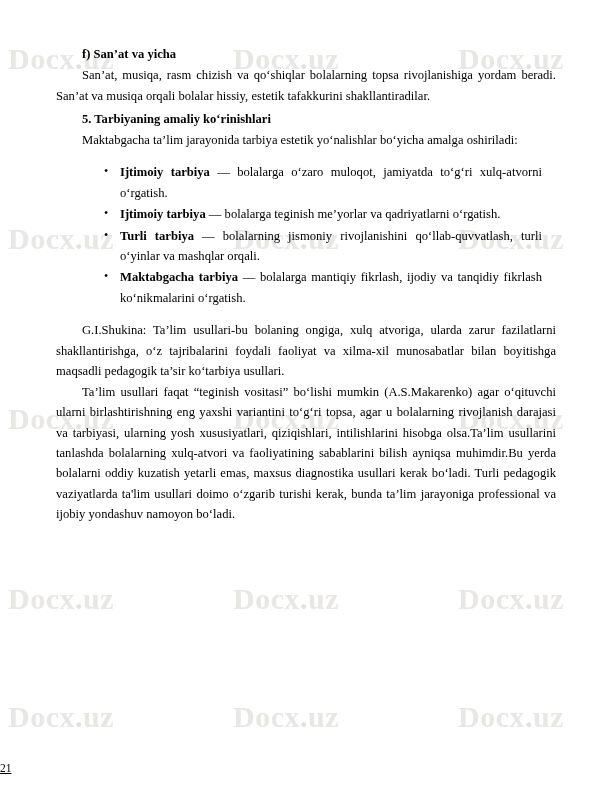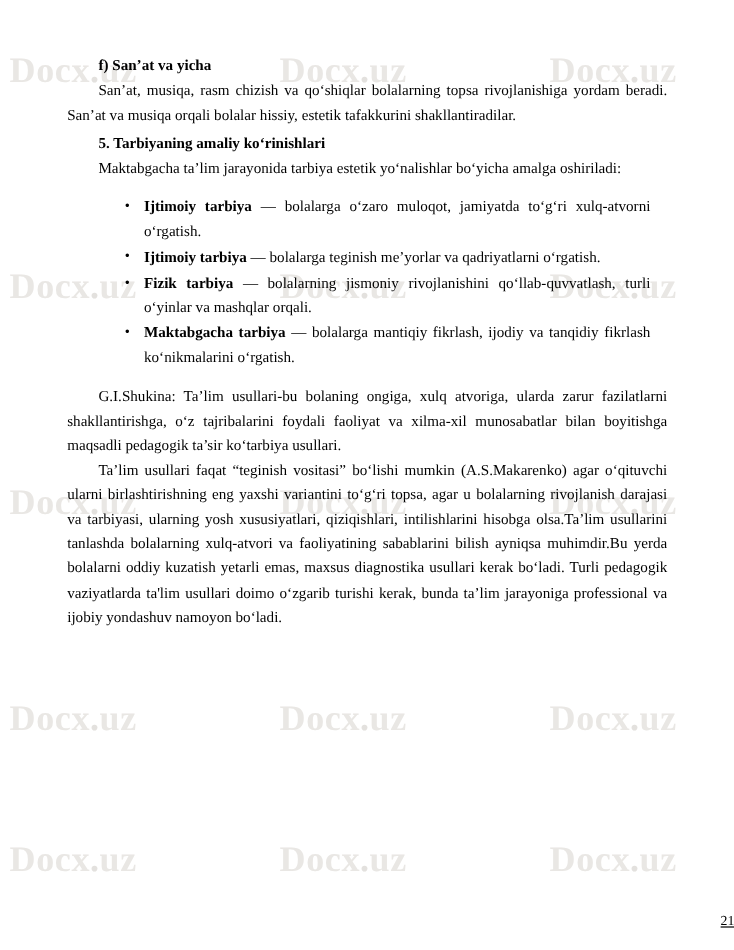--- a/index.html
+++ b/index.html
@@ -77,21 +77,21 @@
   }
   .b { font-weight: bold; }
   .gap-sm { height: 2px; }
 
   
   .page-number {
     position: absolute;
     bottom: 18px;
     left: 0;
     width: 100%;
-    text-align: right;
+    text-align: left;
     font-size: 11.5px;
     z-index: 1;
     text-decoration: underline;
   }
 </style>
 </head>
 <body>
 
 <div class="watermark-layer">
   <div class="wm" style="left:8px;  top:42px;">Docx<span class="dot">.</span>uz</div>
@@ -128,21 +128,21 @@
   <p class="indent">Maktabgacha ta’lim jarayonida tarbiya estetik yo‘nalishlar bo‘yicha amalga oshiriladi:</p>
 
   <ul class="bullets">
     <li>
       <span class="b">Ijtimoiy tarbiya</span><span> — bolalarga o‘zaro muloqot, jamiyatda to‘g‘ri xulq-atvorni o‘rgatish.</span>
     </li>
     <li>
       <span class="b">Ijtimoiy tarbiya</span><span> — bolalarga teginish me’yorlar va qadriyatlarni o‘rgatish.</span>
     </li>
     <li>
-      <span class="b">Fizik tarbiya</span><span> — bolalarning jismoniy rivojlanishini qo‘llab-quvvatlash, turli o‘yinlar va mashqlar orqali.</span>
+      <span class="b">Turli tarbiya</span><span> — bolalarning jismoniy rivojlanishini qo‘llab-quvvatlash, turli o‘yinlar va mashqlar orqali.</span>
     </li>
     <li>
       <span class="b">Maktabgacha tarbiya</span><span> — bolalarga mantiqiy fikrlash, ijodiy va tanqidiy fikrlash ko‘nikmalarini o‘rgatish.</span>
     </li>
   </ul>
 
   <p class="indent">G.I.Shukina: Ta’lim usullari-bu bolaning ongiga, xulq atvoriga, ularda zarur fazilatlarni shakllantirishga, o‘z tajribalarini foydali faoliyat va xilma-xil munosabatlar bilan boyitishga maqsadli pedagogik ta’sir ko‘tarbiya usullari.</p>
 
   <p class="indent">Ta’lim usullari faqat “teginish vositasi” bo‘lishi mumkin (A.S.Makarenko) agar o‘qituvchi ularni birlashtirishning eng yaxshi variantini to‘g‘ri topsa, agar u bolalarning rivojlanish darajasi va tarbiyasi, ularning yosh xususiyatlari, qiziqishlari, intilishlarini hisobga olsa.Ta’lim usullarini tanlashda bolalarning xulq-atvori va faoliyatining sabablarini bilish ayniqsa muhimdir.Bu yerda bolalarni oddiy kuzatish yetarli emas, maxsus diagnostika usullari kerak bo‘ladi. Turli pedagogik vaziyatlarda ta'lim usullari doimo o‘zgarib turishi kerak, bunda ta’lim jarayoniga professional va ijobiy yondashuv namoyon bo‘ladi.</p>
 

